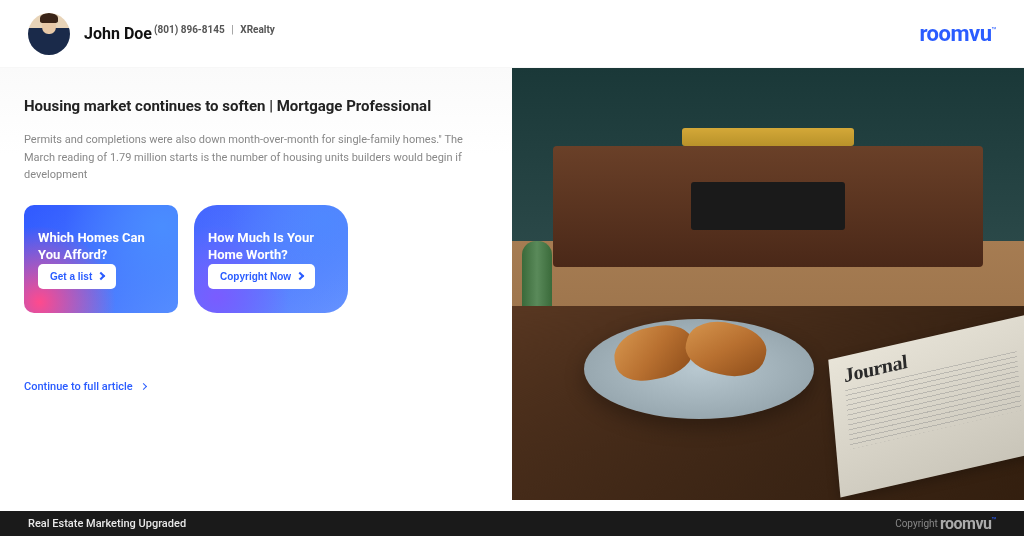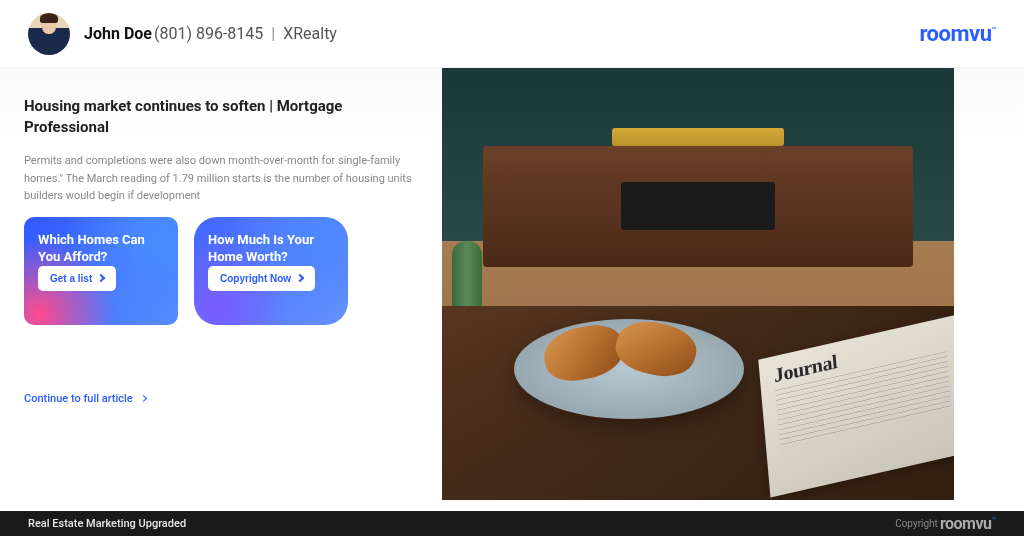--- a/index.html
+++ b/index.html
@@ -5,32 +5,32 @@
 * { margin: 0; padding: 0; box-sizing: border-box; }
 body { font-family: -apple-system, BlinkMacSystemFont, "Segoe UI", Roboto, Arial, sans-serif; width: 1024px; height: 536px; overflow: hidden; background: #fff; color: #222; position: relative; }
 
 .header { display: flex; justify-content: space-between; align-items: center; padding: 12px 28px; height: 68px; background: #fff; border-bottom: 1px solid rgba(0,0,0,0.03); }
 .agent-block { display: flex; align-items: center; gap: 14px; }
 .avatar { width: 42px; height: 42px; border-radius: 50%; background: linear-gradient(180deg, #e8d4b8 0%, #e8d4b8 35%, #1a2a4a 35%, #1a2a4a 100%); position: relative; overflow: hidden; }
 .avatar::before { content: ""; position: absolute; left: 50%; top: 14%; transform: translateX(-50%); width: 14px; height: 16px; background: #e8c9a8; border-radius: 50% 50% 45% 45%; }
 .avatar::after { content: ""; position: absolute; left: 50%; top: 2%; transform: translateX(-50%); width: 18px; height: 10px; background: #3a2418; border-radius: 50% 50% 20% 20%; }
 .agent-info { display: flex; flex-direction: row; gap: 2px; }
 .agent-name { font-size: 16px; font-weight: 700; color: #111; }
-.agent-contact { font-size: 16px; color: #555; }
+.agent-contact { font-size: 10px; color: #555; font-weight: bold; }
 .agent-divider { color: #999; margin: 0 4px; }
 .brand-logo { font-size: 22px; font-weight: 700; color: #2a5cff; letter-spacing: -0.5px; position: relative; }
 .brand-tm { font-size: 8px; vertical-align: super; color: #2a5cff; font-weight: 400; }
 
 .main { display: flex; height: 432px; background: linear-gradient(180deg, #fafafa 0%, #fff 20%); }
-.left-col { width: 442px; padding: 28px 28px 0 24px; }
+.left-col { width: 512px; padding: 28px 28px 0 24px; }
 .title { font-size: 15px; font-weight: 700; color: #222; margin-bottom: 14px; line-height: 1.4; }
-.excerpt { font-size: 11px; color: #888; line-height: 1.6; margin-bottom: 12px; }
+.excerpt { font-size: 11px; color: #888; line-height: 1.6; margin-bottom: 21px; }
 
 .cards { display: flex; gap: 16px; margin-bottom: 40px; }
-.card { width: 154px; height: 108px; border-radius: 10px; padding: 14px; position: relative; overflow: hidden; display: flex; flex-direction: column; justify-content: flex-start; }
+.card { width: 154px; height: 108px; border-radius: 10px; padding: 14px; position: relative; overflow: hidden; display: flex; flex-direction: column; justify-content: center; }
 .card-1 { background: radial-gradient(circle at 10% 90%, #ff4a8d 0%, rgba(255,74,141,0) 45%), radial-gradient(circle at 90% 20%, #4a8dff 0%, rgba(74,141,255,0.2) 60%), linear-gradient(135deg, #2a4cff 0%, #5a8dff 100%); }
 .card-2 { background: radial-gradient(circle at 15% 85%, #7a5cff 0%, rgba(122,92,255,0.1) 45%), radial-gradient(circle at 85% 15%, #4a8dff 0%, rgba(74,141,255,0.2) 60%), linear-gradient(135deg, #3a5cff 0%, #6a9dff 100%); border-radius: 23px; }
 .card-title { color: #fff; font-size: 13px; font-weight: 700; line-height: 1.35; }
 .card-btn { background: #fff; border: none; border-radius: 5px; padding: 7px 12px; display: inline-flex; align-items: center; gap: 6px; font-size: 10px; font-weight: 600; color: #2a5cff; cursor: pointer; align-self: flex-start; }
 .chev { width: 6px; height: 6px; border-right: 2px solid currentColor; border-top: 2px solid currentColor; transform: rotate(45deg); display: inline-block; }
 
 .continue-link { display: inline-flex; align-items: center; gap: 8px; color: #2a5cff; font-size: 11px; font-weight: 500; text-decoration: none; margin-top: 27px; }
 .continue-link .chev { width: 5px; height: 5px; border-width: 1.5px; }
 
 .right-col { width: 512px; position: relative; overflow: hidden; }

